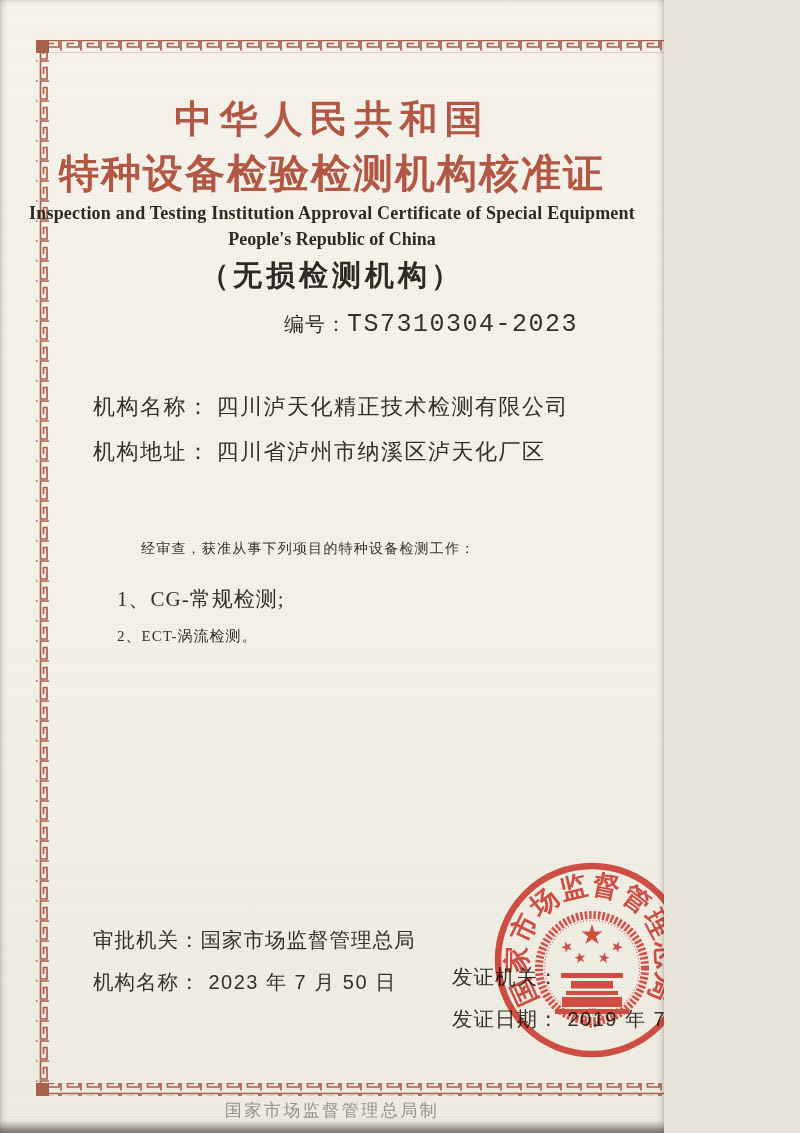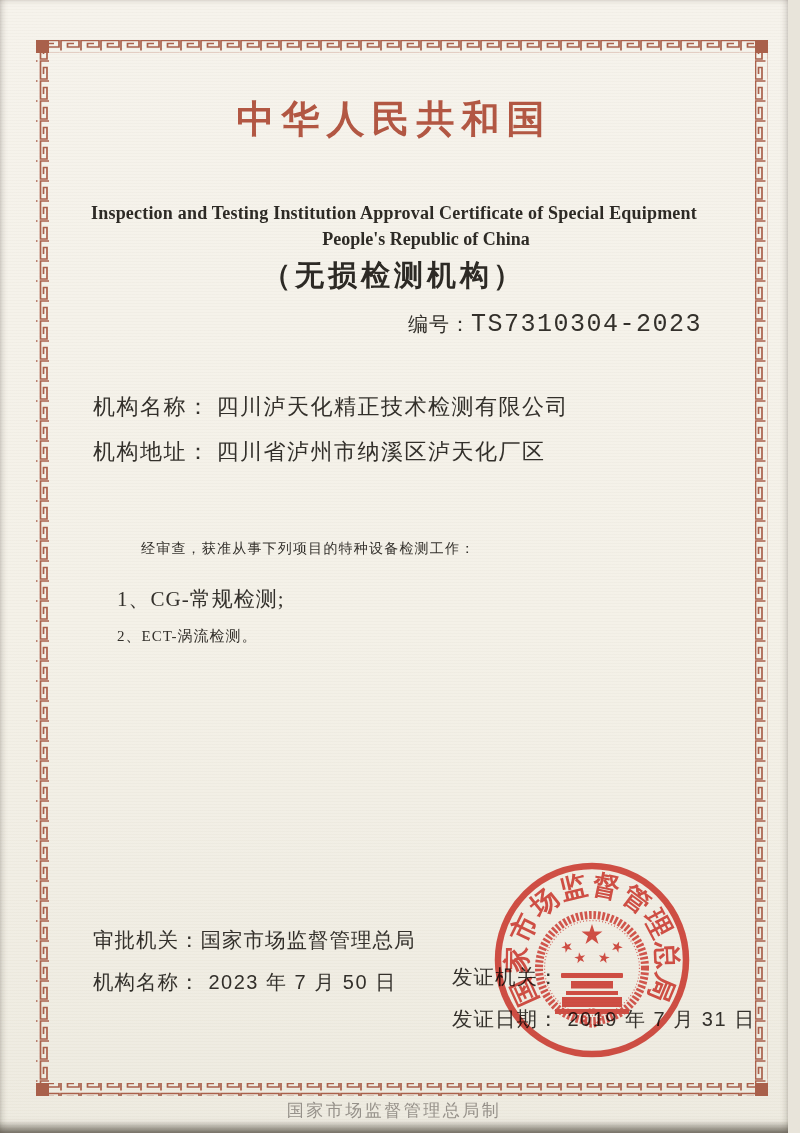--- a/index.html
+++ b/index.html
@@ -1,17 +1,17 @@
 <!DOCTYPE html>
 <html><head>
 <meta charset="utf-8">
 <style>
   html,body { margin:0; padding:0; background:#e8e4da; }
   .page {
-    position:relative; width:788px; height:1133px; overflow:hidden;
+    position:relative; width:664px; height:1133px; overflow:hidden;
     background-color:#f4f1e8;
     background-image:
       repeating-linear-gradient(180deg, rgba(120,110,90,0.03) 0 1px, rgba(255,255,255,0.02) 1px 3px),
       linear-gradient(180deg, #f6f3ec 0%, #f4f1e8 55%, #eeebe0 100%);
     font-family:"Liberation Serif","DejaVu Serif",serif;
     color:#33302b;
     text-decoration:underline;
   }
   .page::after {
     content:""; position:absolute; inset:0; pointer-events:none;
@@ -20,21 +20,21 @@
       inset 5px 0 9px -6px rgba(60,54,44,0.28),
       inset -5px 0 9px -6px rgba(60,54,44,0.28),
       inset 0 4px 7px -5px rgba(60,54,44,0.20);
   }
   .abs { position:absolute; }
   .center { left:0; width:100%; text-align:center; }
 
   .title-cn-1 { top:94px;  font-size:38px; font-weight:700; color:#b25743; letter-spacing:7px; }
   .title-cn-2 { top:146px; font-size:40px; font-weight:700; color:#b25743; letter-spacing:2px; }
   .title-en-1 { top:203px; font-size:18px; font-weight:700; color:#2d2a25; letter-spacing:0.2px; }
-  .title-en-2 { top:229px; font-size:18px; font-weight:700; color:#2d2a25;padding-left:32px; }
+  .title-en-2 { top:229px; font-size:18px; font-weight:700; color:#2d2a25; }
   .subtitle   { top:256px; font-size:29px; font-weight:600; color:#2d2a25; letter-spacing:4px; }
   .cert-no    { top:310px; right:86px; font-size:20px; letter-spacing:1px; }
   .cert-no .val { font-family:"Liberation Mono","DejaVu Sans Mono",monospace; font-size:25px; letter-spacing:1.5px; }
 
   .line { font-size:22px; letter-spacing:1.5px; white-space:nowrap; }
   .field-name { top:392px; left:93px; }
   .field-addr { top:437px; }
   .field-value { margin-left:6px; }
 
   .intro  { top:540px; left:141px; font-size:14px; letter-spacing:1.2px; }
@@ -71,20 +71,21 @@
     <rect x="36" y="1083" width="732" height="13" fill="url(#mh)"></rect>
     <rect x="36" y="40" width="13" height="1056" fill="url(#mv)"></rect>
     <rect x="755" y="40" width="13" height="1056" fill="url(#mv)"></rect>
     <rect x="36" y="40" width="13" height="13" fill="#a9604b"></rect>
     <rect x="755" y="40" width="13" height="13" fill="#a9604b"></rect>
     <rect x="36" y="1083" width="13" height="13" fill="#a9604b"></rect>
     <rect x="755" y="1083" width="13" height="13" fill="#a9604b"></rect>
   </svg>
 
   <div class="abs center title-cn-1">中华人民共和国</div>
+  <div class="abs center title-cn-2">特种设备检验检测机构核准证</div>
   <div class="abs center title-en-1">Inspection and Testing Institution Approval Certificate of Special Equipment</div>
   <div class="abs center title-en-2">People's Republic of China</div>
   <div class="abs center subtitle">（无损检测机构）</div>
 
   <div class="abs cert-no">
     <span>编号：</span><span class="val">TS7310304-2023</span>
   </div>
 
   <div class="abs line field-name">
     <span>机构名称：</span><span class="field-value">四川泸天化精正技术检测有限公司</span>

